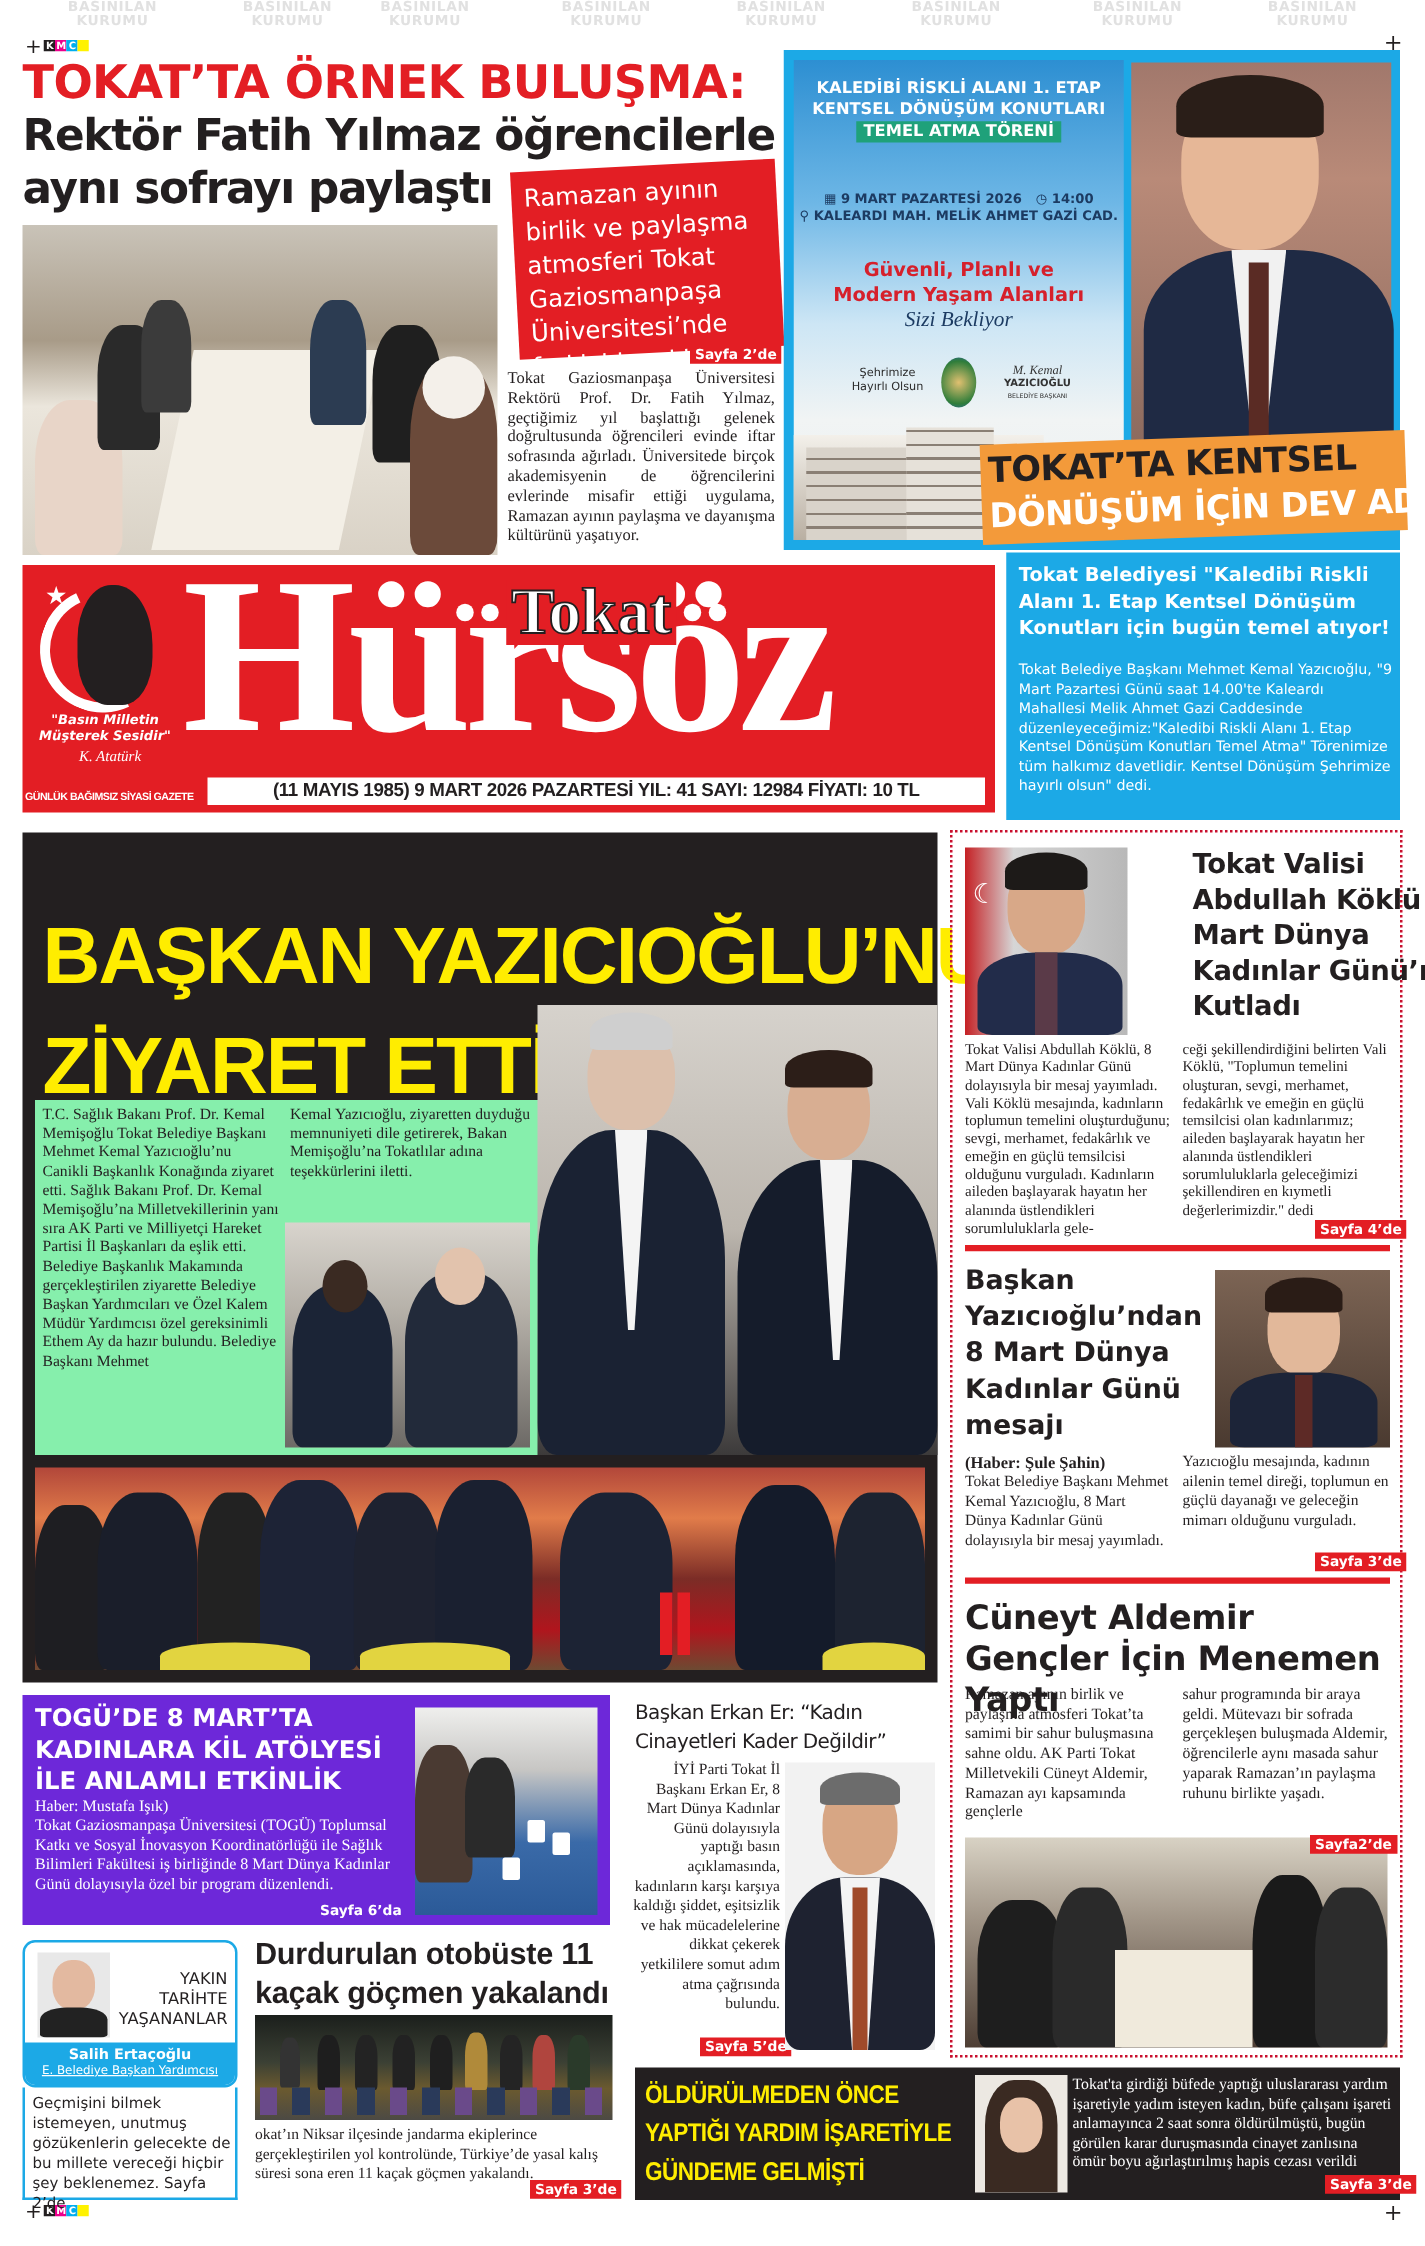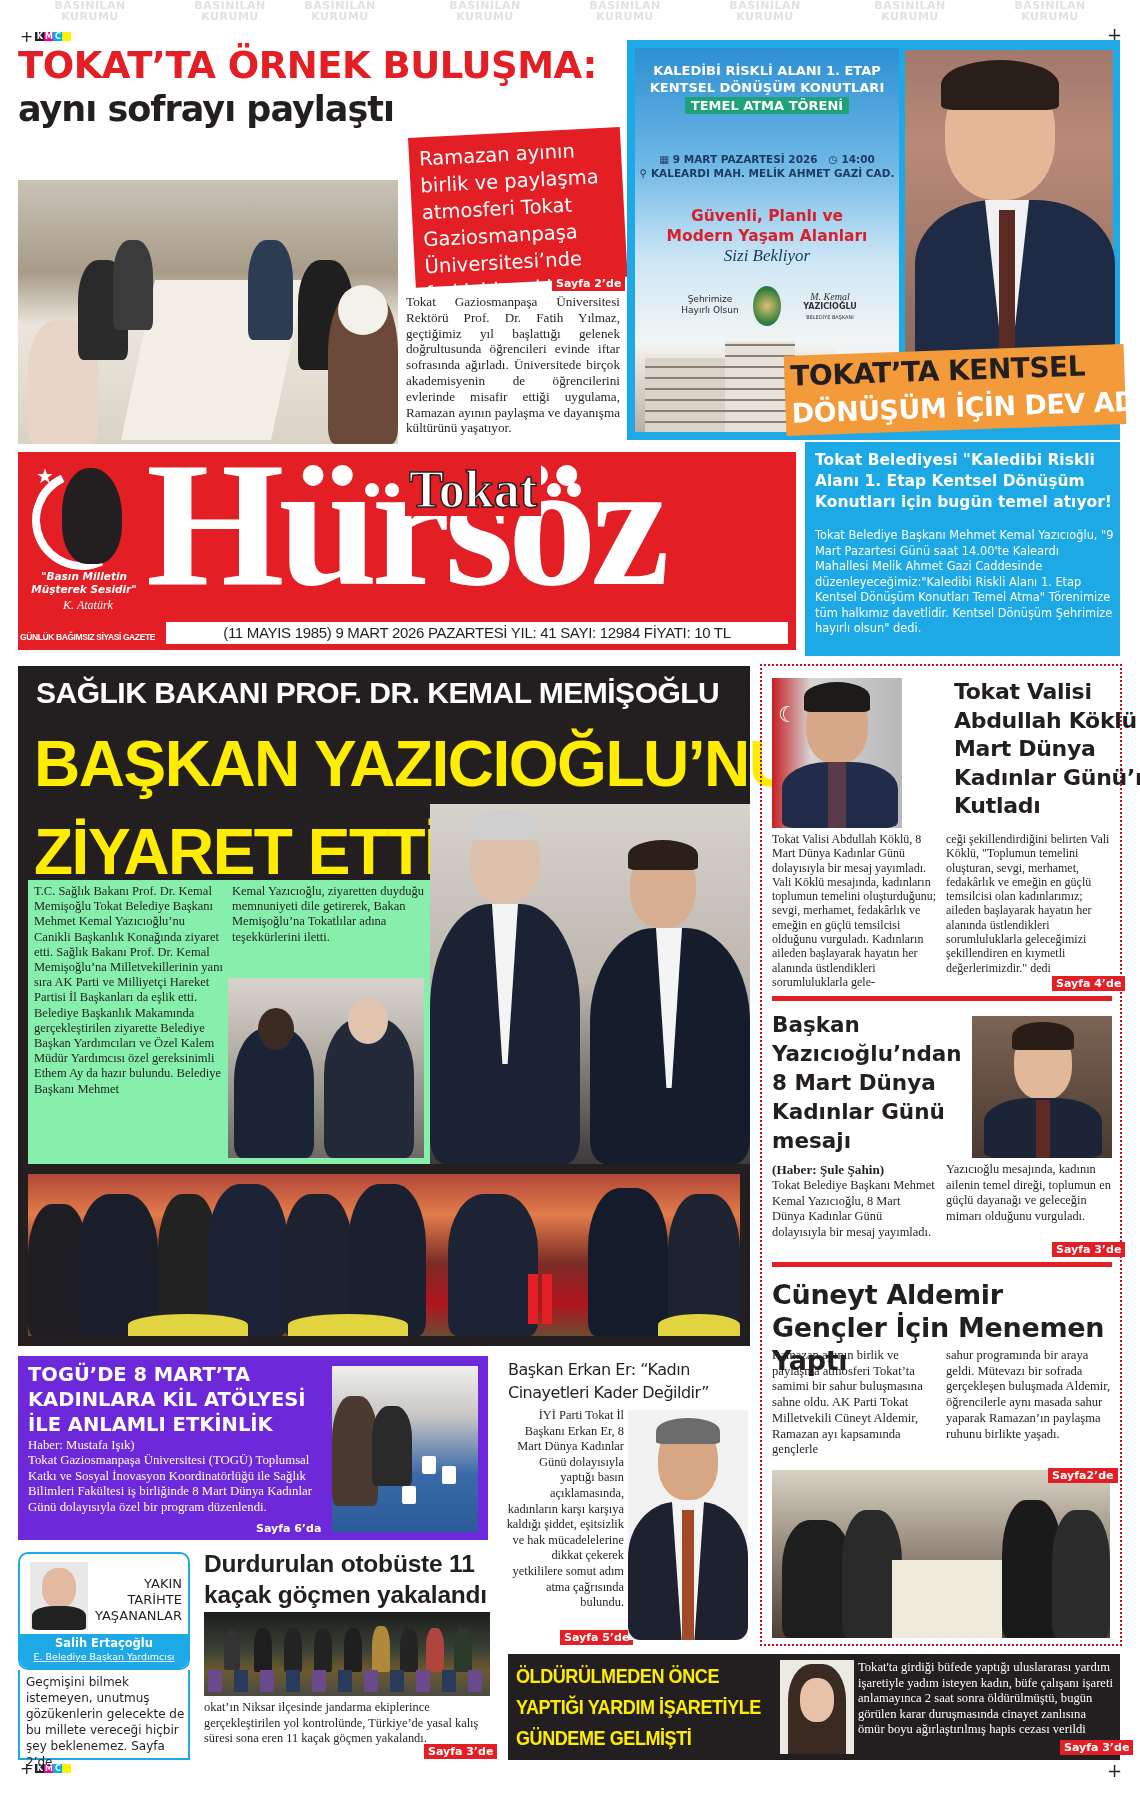--- a/index.html
+++ b/index.html
@@ -66,20 +66,21 @@
     <div>BASINİLAN</div>
     <div>KURUMU</div>
   </div>
 <div class="watermark" style="left:1010px;top:0px;width:80px;">
     <div>BASINİLAN</div>
     <div>KURUMU</div>
   </div>
 
 <div class="abs sans" style="left:18px;top:44px;width:620px;font-size:37px;font-weight:bold;color:#e31e24;letter-spacing:-0.5px;white-space:nowrap;">TOKAT’TA ÖRNEK BULUŞMA:</div>
 <div class="abs sans" style="left:18px;top:88px;width:620px;font-size:35px;font-weight:bold;color:#231f20;letter-spacing:-1px;white-space:nowrap;line-height:42px;">
+  <div>Rektör Fatih Yılmaz öğrencilerle</div>
   <div>aynı sofrayı paylaştı</div>
 </div>
 
 <div class="photo" style="left:18px;top:180px;width:380px;height:264px;background:linear-gradient(180deg,#c9c3b8 0%,#a89b88 35%,#ebe6dc 55%,#d9d2c6 100%);">
   <div style="position:absolute;left:120px;top:100px;width:150px;height:160px;background:#f3efe6;transform:skew(-12deg);"></div>
   <div class="person" style="left:10px;top:140px;width:70px;height:124px;background:#e8d5c8;"></div>
   <div class="person" style="left:60px;top:80px;width:50px;height:100px;background:#2a2a2a;"></div>
   <div class="person" style="left:95px;top:60px;width:40px;height:90px;background:#3b3b3b;"></div>
   <div class="person" style="left:230px;top:60px;width:45px;height:100px;background:#2c3c52;"></div>
   <div class="person" style="left:280px;top:80px;width:55px;height:110px;background:#1f1f1f;"></div>
@@ -156,30 +157,29 @@
   <div class="abs cond" style="left:2px;top:180px;width:124px;text-align:center;color:#fff;font-weight:bold;font-size:8.5px;letter-spacing:-0.4px;white-space:nowrap;">GÜNLÜK BAĞIMSIZ SİYASİ GAZETE</div>
 
   <div class="abs serif" style="left:128px;top:-28px;width:650px;height:200px;color:#fff;font-weight:bold;font-size:178px;letter-spacing:-6px;line-height:200px;white-space:nowrap;">Hürsöz</div>
   <div class="abs" style="left:285px;top:12px;width:340px;height:52px;display:flex;align-items:center;justify-content:center;gap:6px;">
     <span style="width:14px;height:14px;border-radius:50%;background:#fff;display:inline-block;"></span>
     <span style="width:14px;height:14px;border-radius:50%;background:#fff;display:inline-block;"></span>
     <span class="serif" style="font-size:52px;font-weight:bold;color:#fff;line-height:52px;-webkit-text-stroke:1.5px #231f20;background:#e31e24;padding:0 4px;">Tokat</span>
     <span style="width:14px;height:14px;border-radius:50%;background:#fff;display:inline-block;"></span>
     <span style="width:14px;height:14px;border-radius:50%;background:#fff;display:inline-block;"></span>
   </div>
-  <div class="abs cond" style="left:148px;top:170px;width:622px;height:22px;background:#fff;color:#231f20;font-weight:normal;font-size:15px;line-height:22px;text-align:center;white-space:nowrap;letter-spacing:-0.3px;">(11 MAYIS 1985) 9 MART 2026 PAZARTESİ YIL: 41 SAYI: 12984 FİYATI: 10 TL</div>
+  <div class="abs cond" style="left:148px;top:170px;width:622px;height:22px;background:#fff;color:#231f20;font-weight:bold;font-size:15px;line-height:22px;text-align:center;white-space:nowrap;letter-spacing:-0.3px;">(11 MAYIS 1985) 9 MART 2026 PAZARTESİ YIL: 41 SAYI: 12984 FİYATI: 10 TL</div>
 </div>
 
 <div class="abs" style="left:805px;top:442px;width:315px;height:214px;background:#1ca9e6;">
   <div class="sans" style="position:absolute;left:10px;top:8px;width:298px;color:#fff;font-weight:bold;font-size:15.5px;line-height:21px;">Tokat Belediyesi "Kaledibi Riskli Alanı 1. Etap Kentsel Dönüşüm Konutları için bugün temel atıyor!</div>
   <div class="sans" style="position:absolute;left:10px;top:86px;width:300px;color:#fff;font-size:11.4px;line-height:15.5px;">Tokat Belediye Başkanı Mehmet Kemal Yazıcıoğlu, "9 Mart Pazartesi Günü saat 14.00'te Kaleardı Mahallesi Melik Ahmet Gazi Caddesinde düzenleyeceğimiz:"Kaledibi Riskli Alanı 1. Etap Kentsel Dönüşüm Konutları Temel Atma" Törenimize tüm halkımız davetlidir. Kentsel Dönüşüm Şehrimize hayırlı olsun" dedi.</div>
 </div>
 
 <div class="abs" style="left:18px;top:666px;width:732px;height:680px;background:#231f20;">
-  <div class="abs cond" style="left:18px;top:10px;width:700px;color:#fff;font-weight:bold;font-size:30px;letter-spacing:-0.5px;white-space:nowrap;">SAĞLIK BAKANI PROF. DR. KEMAL MEMİŞOĞLU</div>
   <div class="abs cond" style="left:16px;top:54px;width:710px;color:#ffed00;font-weight:bold;font-size:64px;line-height:88px;letter-spacing:-1.5px;white-space:nowrap;">
     <div>BAŞKAN YAZICIOĞLU’NU</div>
     <div>ZİYARET ETTİ</div>
   </div>
 
   <div class="abs" style="left:10px;top:214px;width:478px;height:284px;background:#86efac;">
     <div class="body-text" style="position:absolute;left:6px;top:4px;width:190px;font-size:12.5px;line-height:15.2px;">T.C. Sağlık Bakanı Prof. Dr. Kemal Memişoğlu Tokat Belediye Başkanı Mehmet Kemal Yazıcıoğlu’nu Canikli Başkanlık Konağında ziyaret etti. Sağlık Bakanı Prof. Dr. Kemal Memişoğlu’na Milletvekillerinin yanı sıra AK Parti ve Milliyetçi Hareket Partisi İl Başkanları da eşlik etti. Belediye Başkanlık Makamında gerçekleştirilen ziyarette Belediye Başkan Yardımcıları ve Özel Kalem Müdür Yardımcısı özel gereksinimli Ethem Ay da hazır bulundu. Belediye Başkanı Mehmet</div>
     <div class="body-text" style="position:absolute;left:204px;top:4px;width:192px;font-size:12.5px;line-height:15.2px;">Kemal Yazıcıoğlu, ziyaretten duyduğu memnuniyeti dile getirerek, Bakan Memişoğlu’na Tokatlılar adına teşekkürlerini iletti.</div>
     <div class="photo" style="left:200px;top:98px;width:196px;height:180px;background:linear-gradient(180deg,#d8d4cd 0%,#b5b0a8 40%,#6d6a66 100%);">
       <div class="person" style="left:6px;top:50px;width:80px;height:130px;background:#1b2436;"></div>

